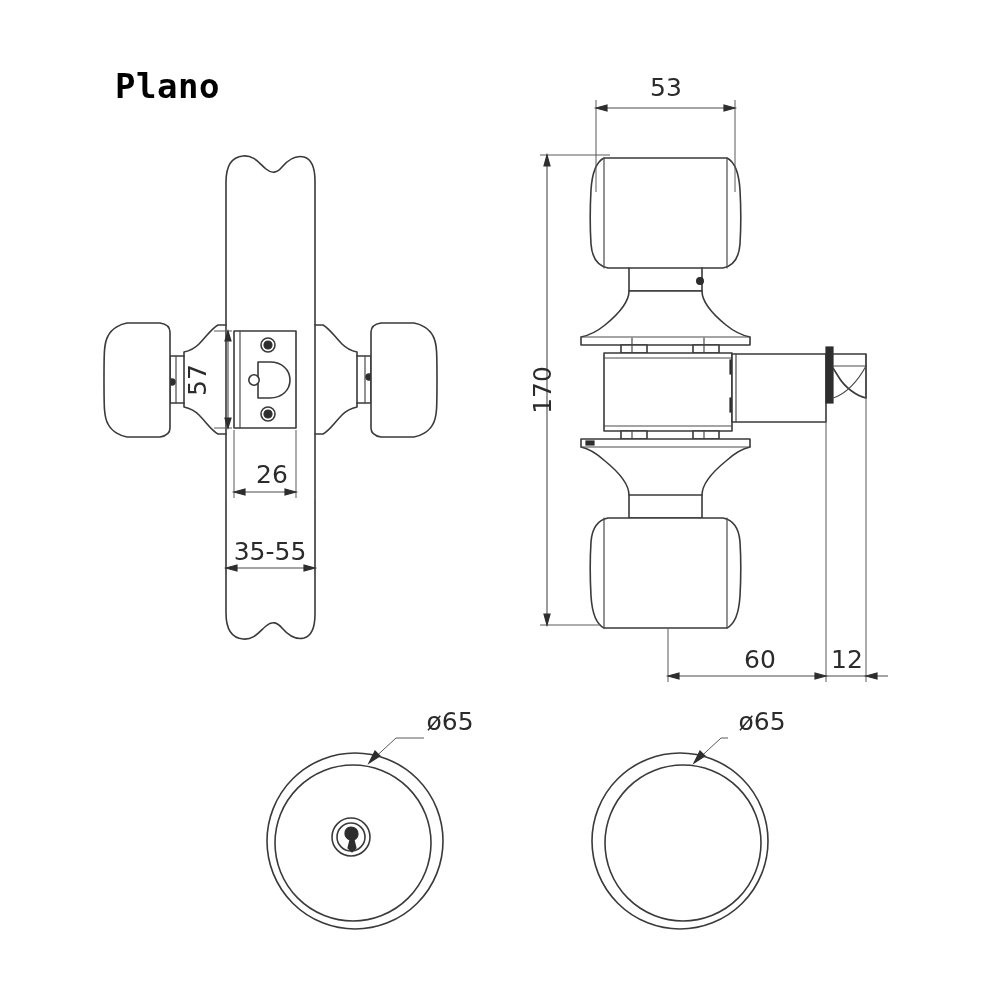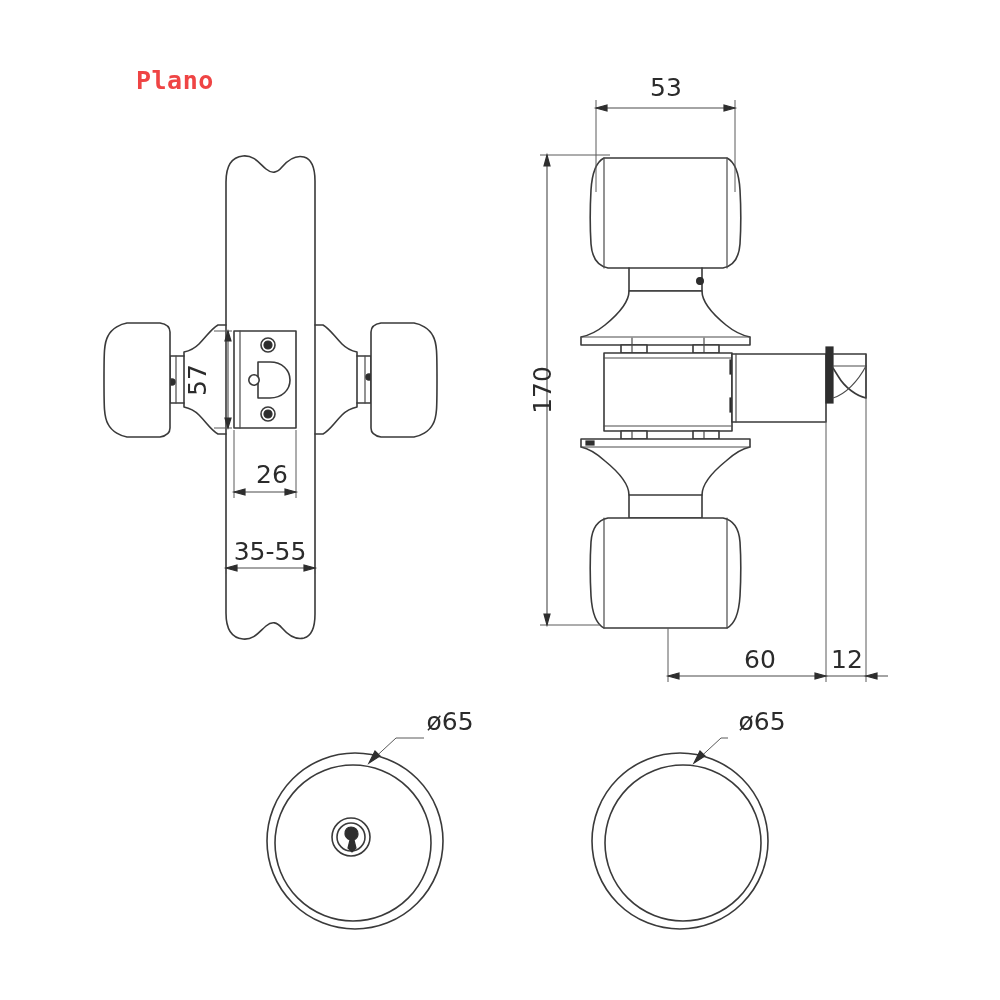--- a/index.html
+++ b/index.html
@@ -15,27 +15,27 @@
     overflow: hidden;
   }
   #drawing-root {
     position: relative;
     width: 1000px;
     height: 1000px;
     background: #ffffff;
   }
   #title-plano {
     position: absolute;
-    left: 136px;
+    left: 115px;
     top: 66px;
     font-family: "DejaVu Sans Mono", monospace;
-    font-size: 25px;
+    font-size: 34px;
     font-weight: bold;
     letter-spacing: 0.5px;
-    color: #ef4444;
+    color: #000000;
     white-space: nowrap;
   }
   svg.sheet {
     position: absolute;
     left: 0;
     top: 0;
     width: 1000px;
     height: 1000px;
   }
   .ln {

